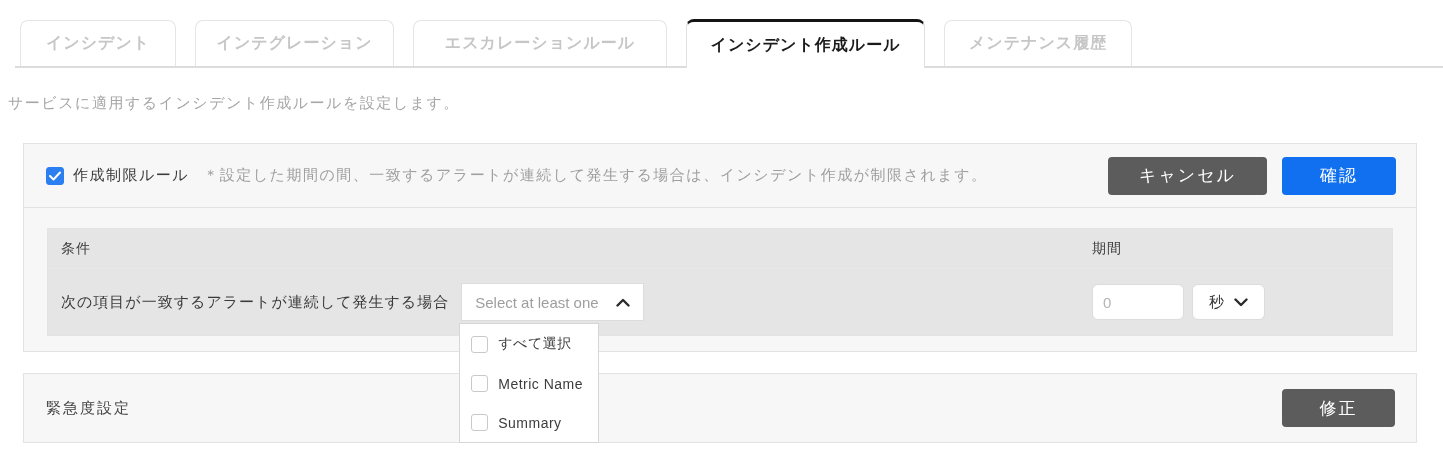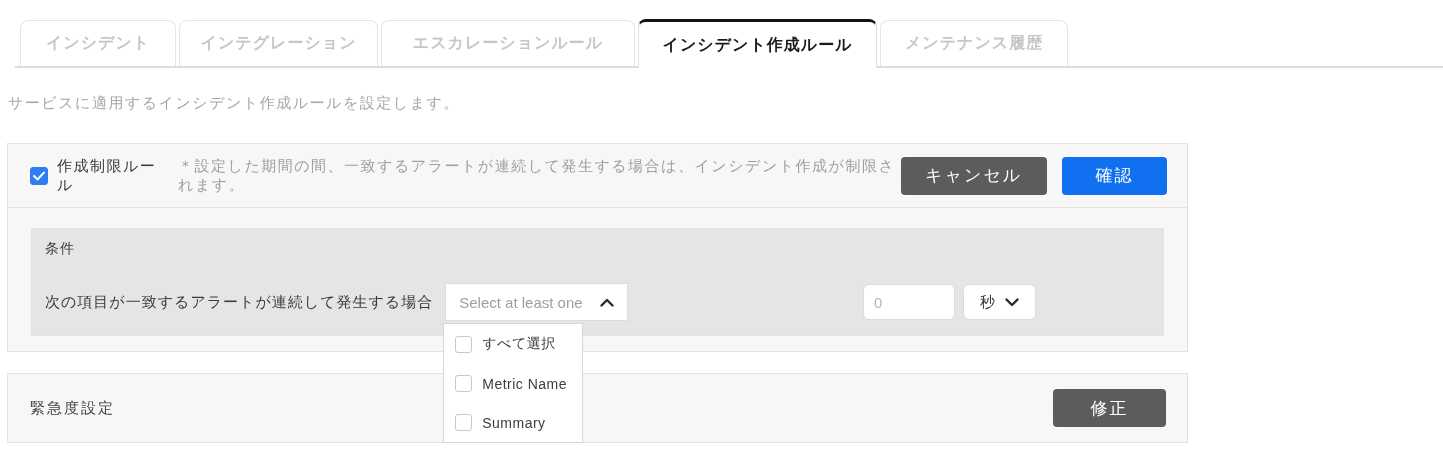--- a/index.html
+++ b/index.html
@@ -24,21 +24,21 @@
     height: 46px;
     display: flex; align-items: center; justify-content: center;
     background: #fff;
     border: 1px solid #e5e5e5;
     border-bottom: none;
     border-radius: 8px 8px 0 0;
     color: #c6c6c6;
     font-size: 16px;
     font-weight: 600;
     letter-spacing: 1px;
-    margin-right: 3px;
+    margin-right: 19px;
     cursor: pointer;
     white-space: nowrap;
   }
   .tab:nth-child(1) { width: 156px; margin-left: 5px; }
   .tab:nth-child(2) { width: 199px; }
   .tab:nth-child(3) { width: 254px; }
   .tab:nth-child(4) { width: 239px; }
   .tab:nth-child(5) { width: 188px; }
   .tab:nth-child(6) { width: 188px; padding-left: 36px; }
   .tab.active {
@@ -57,22 +57,22 @@
     position: absolute;
     left: 8px; top: 94px;
     font-size: 15px;
     color: #a6a6a6;
     letter-spacing: 1.5px;
   }
 
   
   .panel {
     position: absolute;
-    left: 7px;
-    width: 1181px;
+    left: 23px;
+    width: 1394px;
     background: #f7f7f7;
     border: 1px solid #e3e3e3;
   }
   #restriction-panel { top: 143px; height: 209px; }
   #urgency-panel { top: 373px; height: 70px; display: flex; align-items: center; padding: 0 21px 0 22px; }
 
   .panel-header {
     height: 64px;
     border-bottom: 1px solid #e3e3e3;
     display: flex; align-items: center;
@@ -207,20 +207,23 @@
     <span class="note">＊設定した期間の間、一致するアラートが連続して発生する場合は、インシデント作成が制限されます。</span>
     <span class="spacer"></span>
     <button class="btn btn-cancel">キャンセル</button>
     <button class="btn btn-confirm">確認</button>
   </div>
 
   <div class="table-card">
     <div class="t-head">
       <div class="t-cell-cond">
         <span class="t-header-label">条件</span>
+      </div>
+      <div class="t-cell-period">
+        <span class="t-header-label">期間</span>
       </div>
     </div>
 
     <div class="t-row">
       <div class="t-cell-cond">
         <span class="cond-label">次の項目が一致するアラートが連続して発生する場合</span>
 
         <div class="select-wrap">
           <div class="select-trigger">
             <span class="select-placeholder">Select at least one</span>

